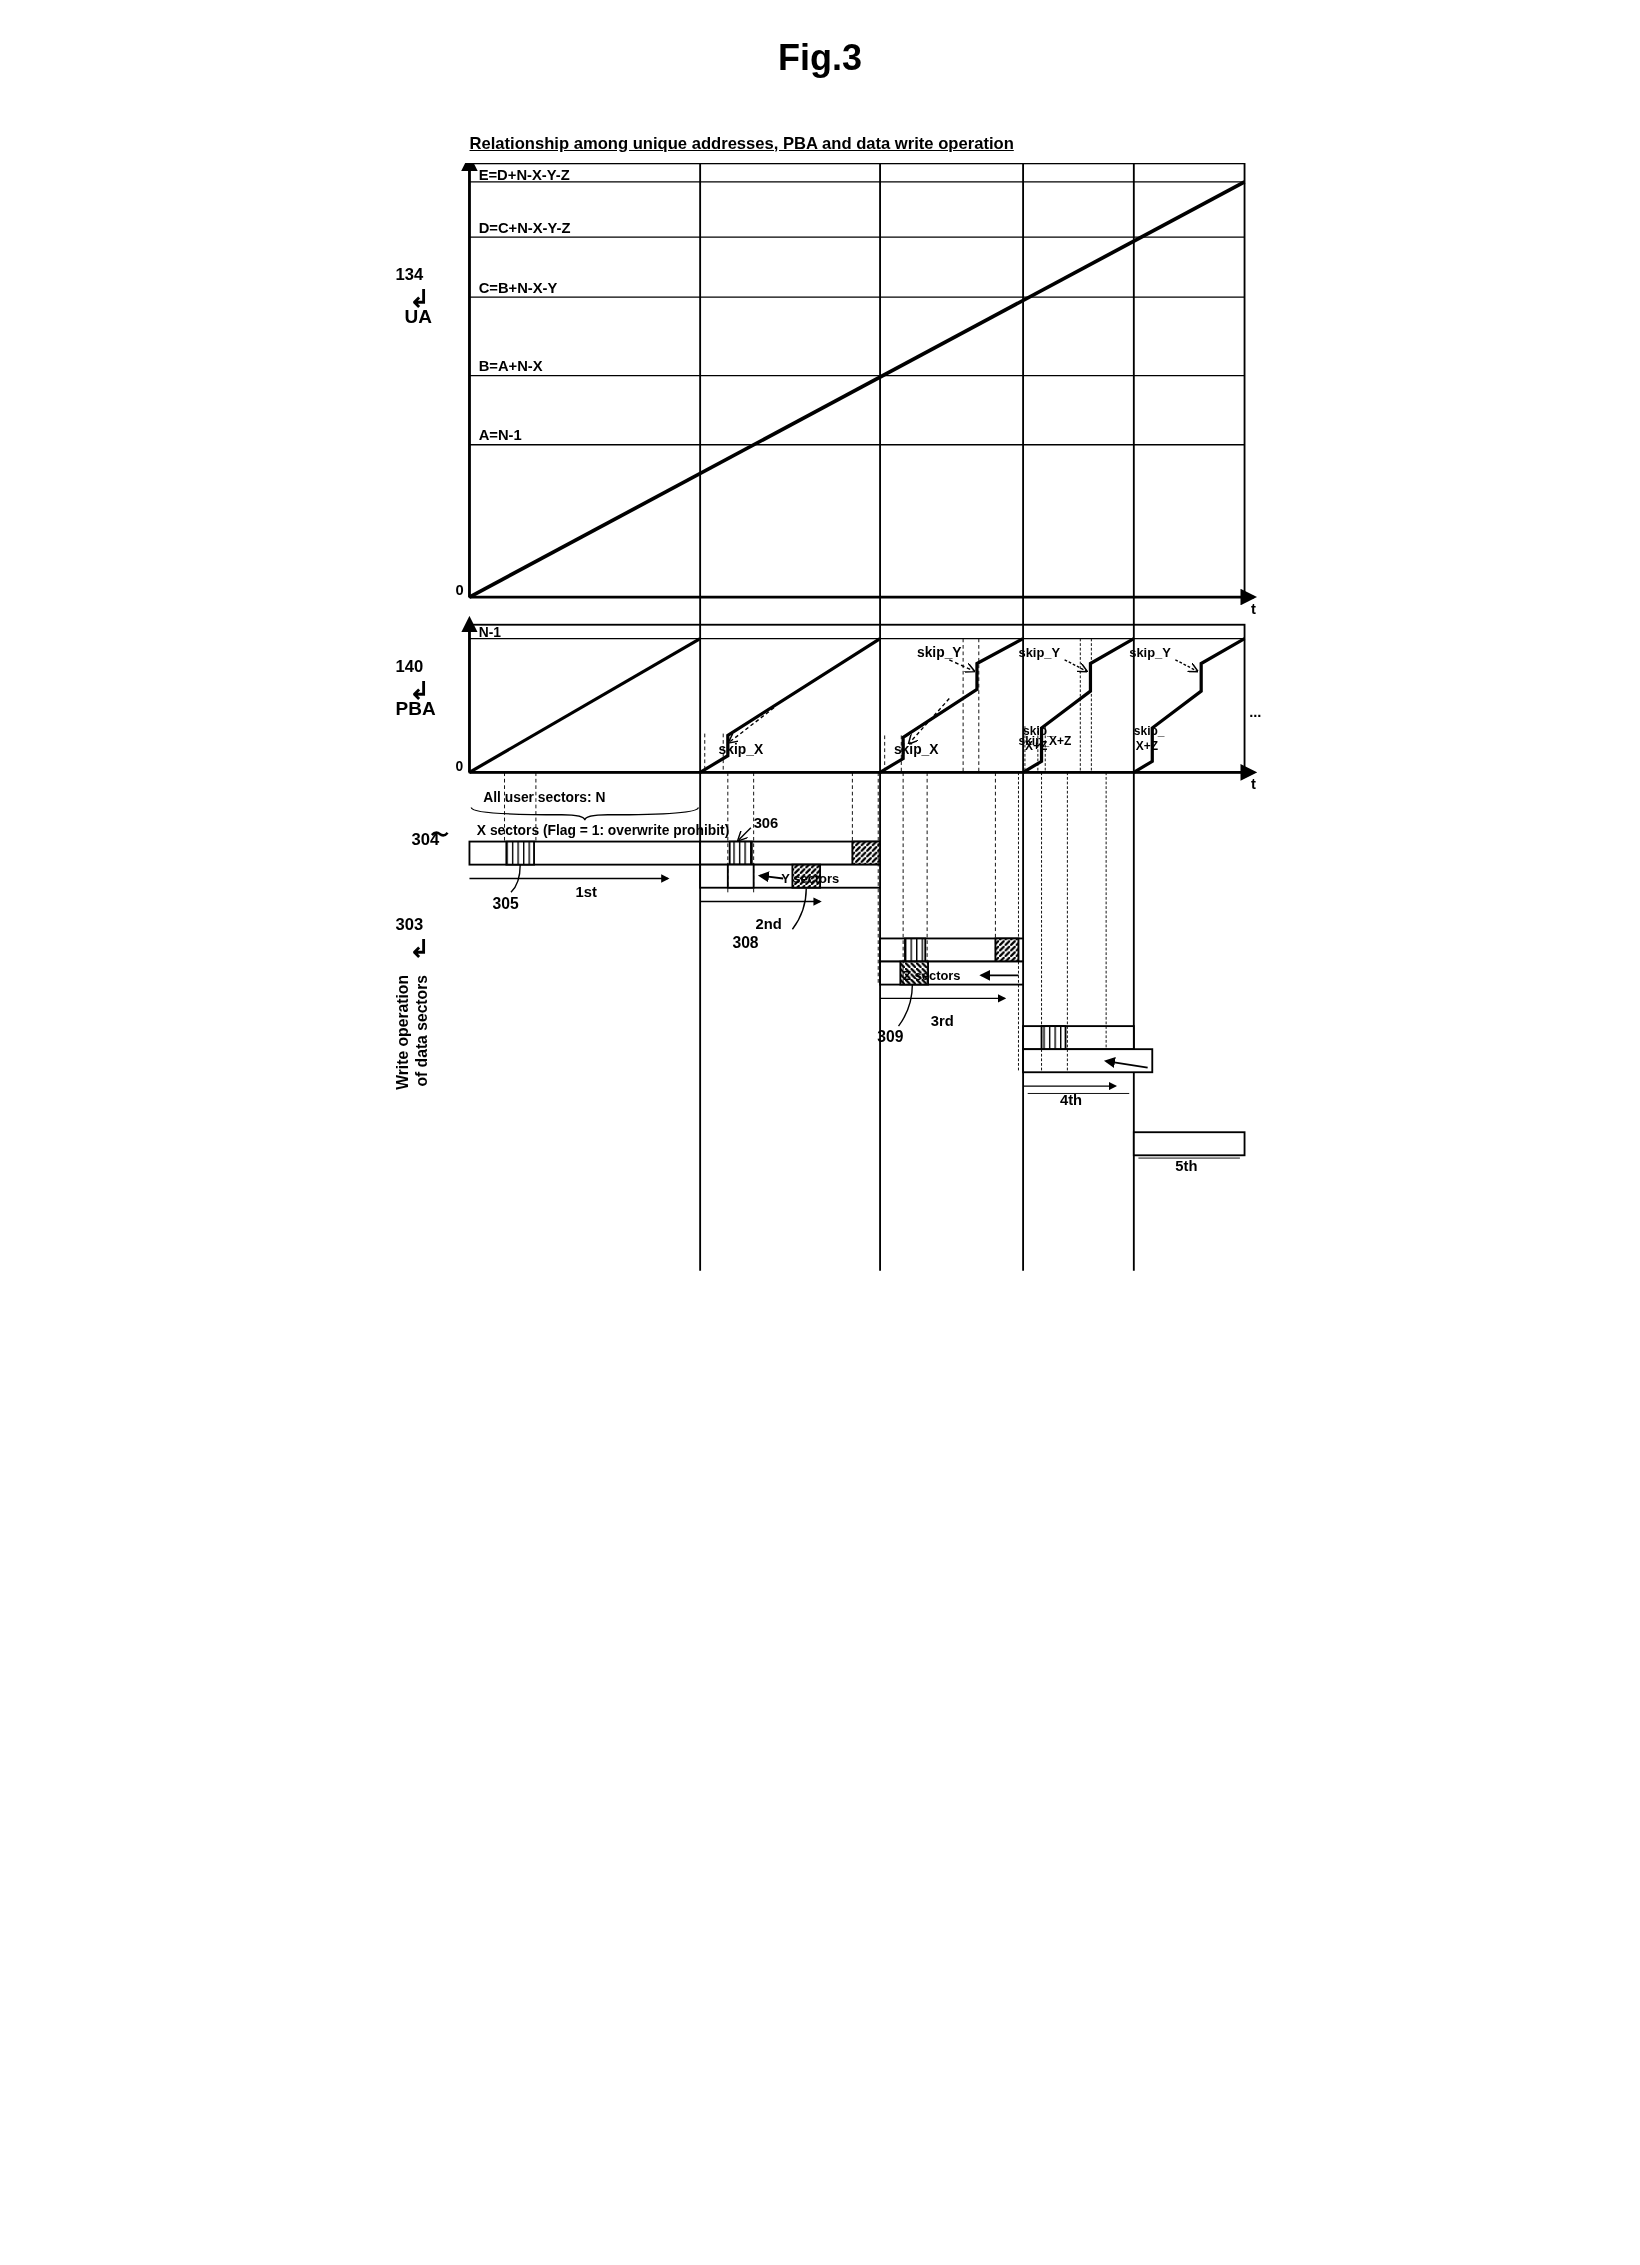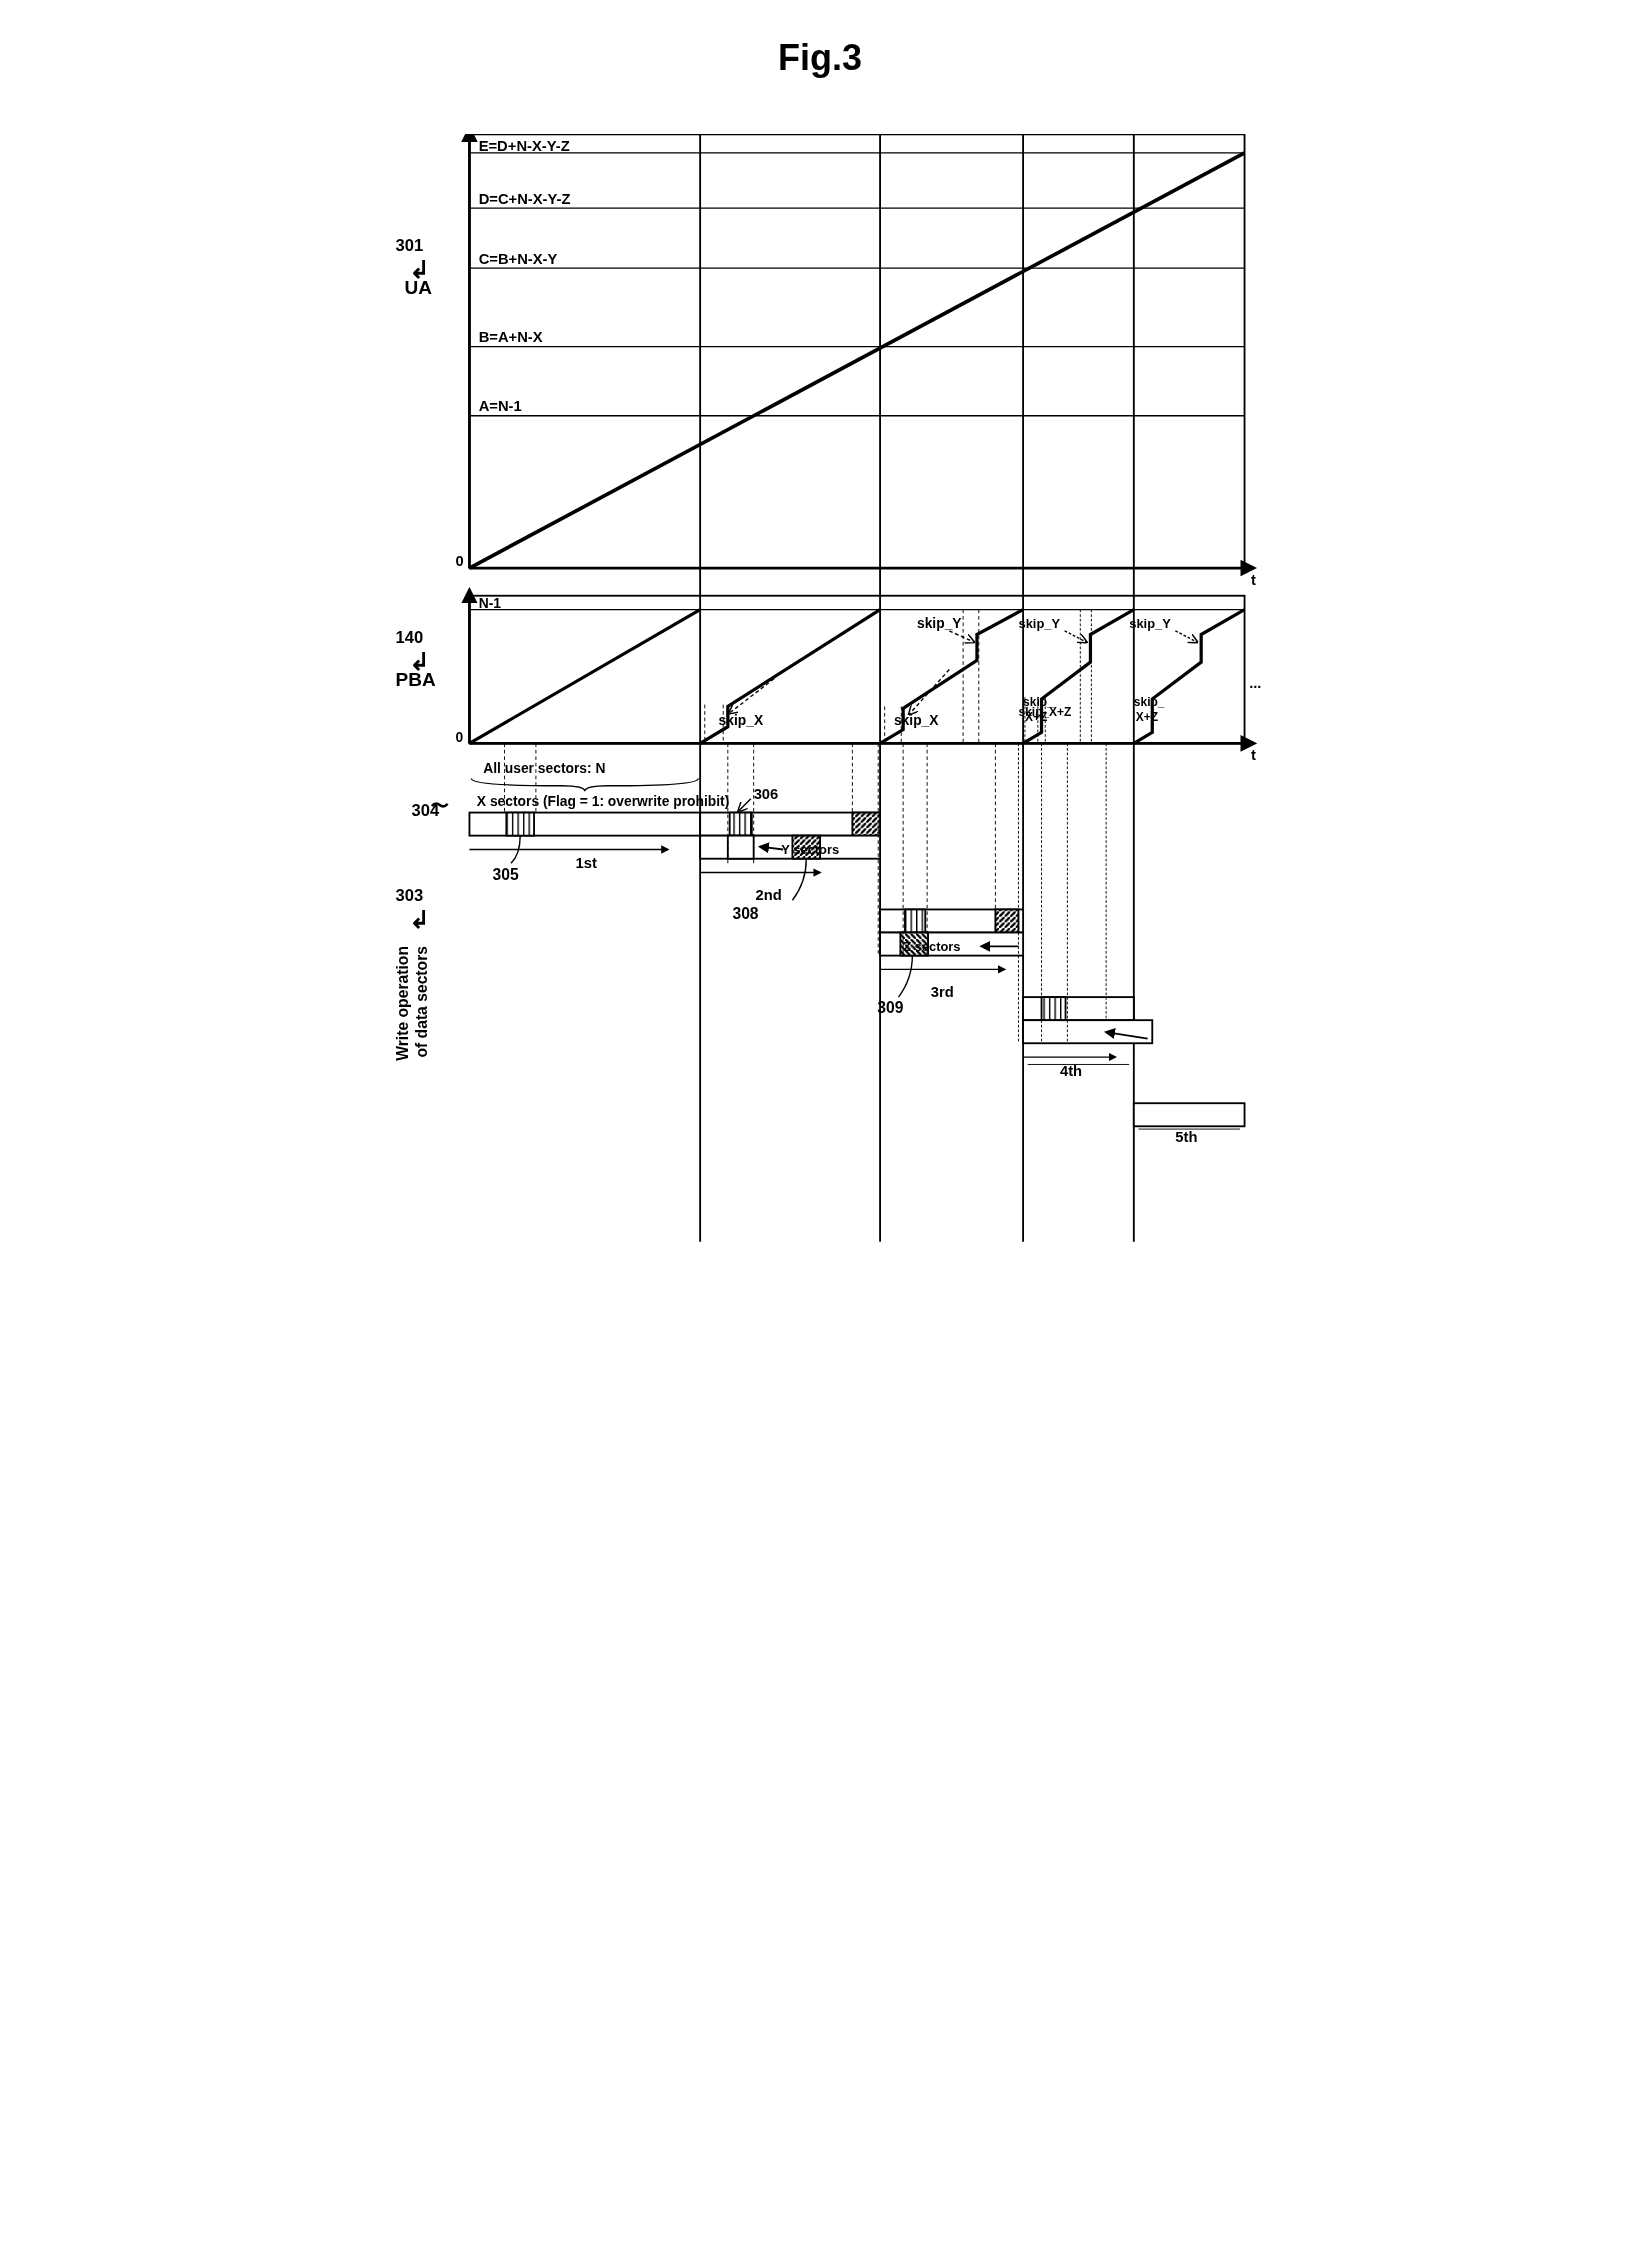--- a/index.html
+++ b/index.html
@@ -60,24 +60,25 @@
   svg text {
     font-family: Arial, sans-serif;
     font-weight: bold;
   }
 </style>
 </head>
 <body>
 
 <div class="page">
   <div class="fig-title">Fig.3</div>
+  <div class="chart-title">Relationship among unique addresses, PBA and data write operation</div>
 
   <div class="chart-wrap">
     <div class="left-col">
-      <div class="ref" style="top:102px; left:37px;">301</div>
+      <div class="ref" style="top:102px; left:37px;">134</div>
       <div class="ref ref-curve" style="top:122px; left:51px;">↲</div>
       <div class="axis-label" style="top:143px; left:46px;">UA</div>
 
       <div class="ref" style="top:494px; left:37px;">140</div>
       <div class="ref ref-curve" style="top:514px; left:51px;">↲</div>
       <div class="axis-label" style="top:535px; left:37px;text-align:right;">PBA</div>
 
       <div class="ref" style="top:667px; left:37px;margin-left:16px;">304</div>
       <div class="ref ref-curve" style="top:659px; left:72px; font-size:18.5px;">〜</div>
 

